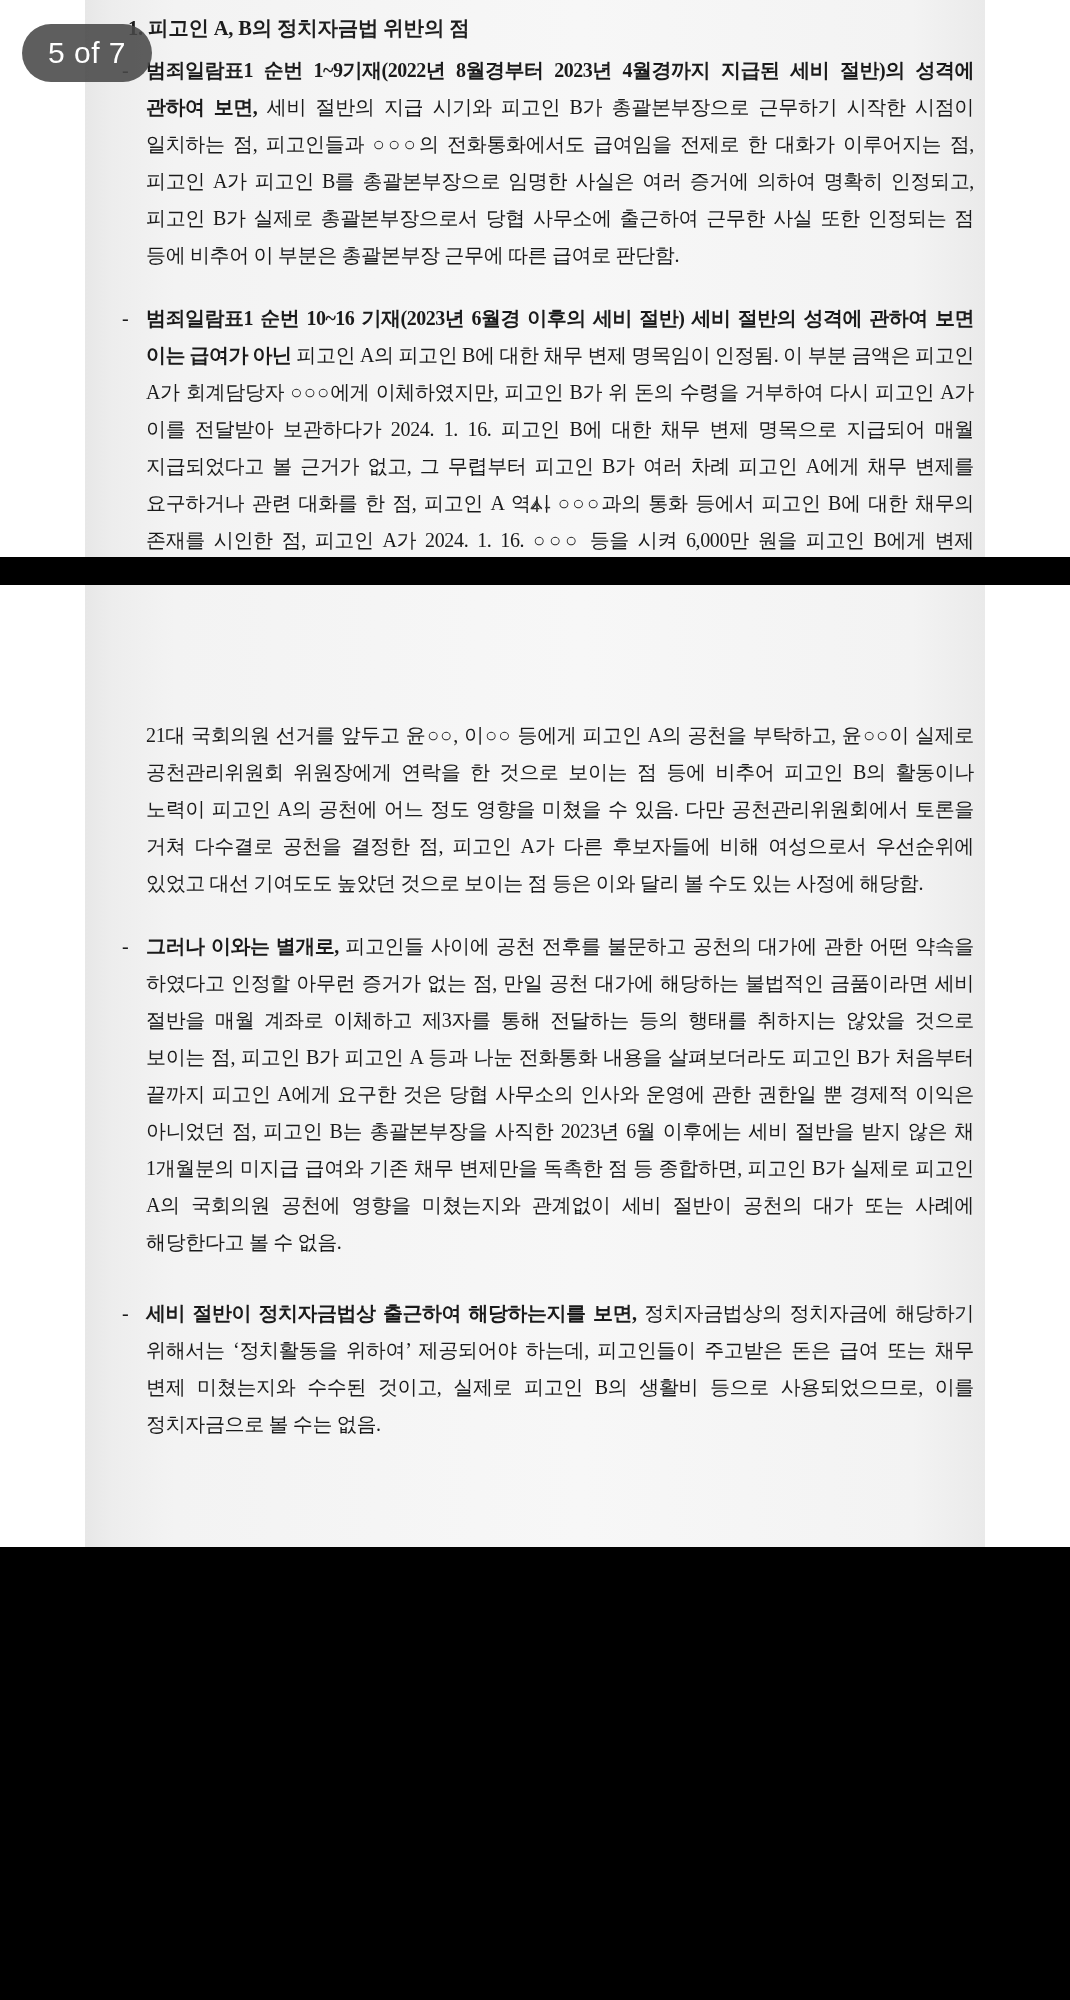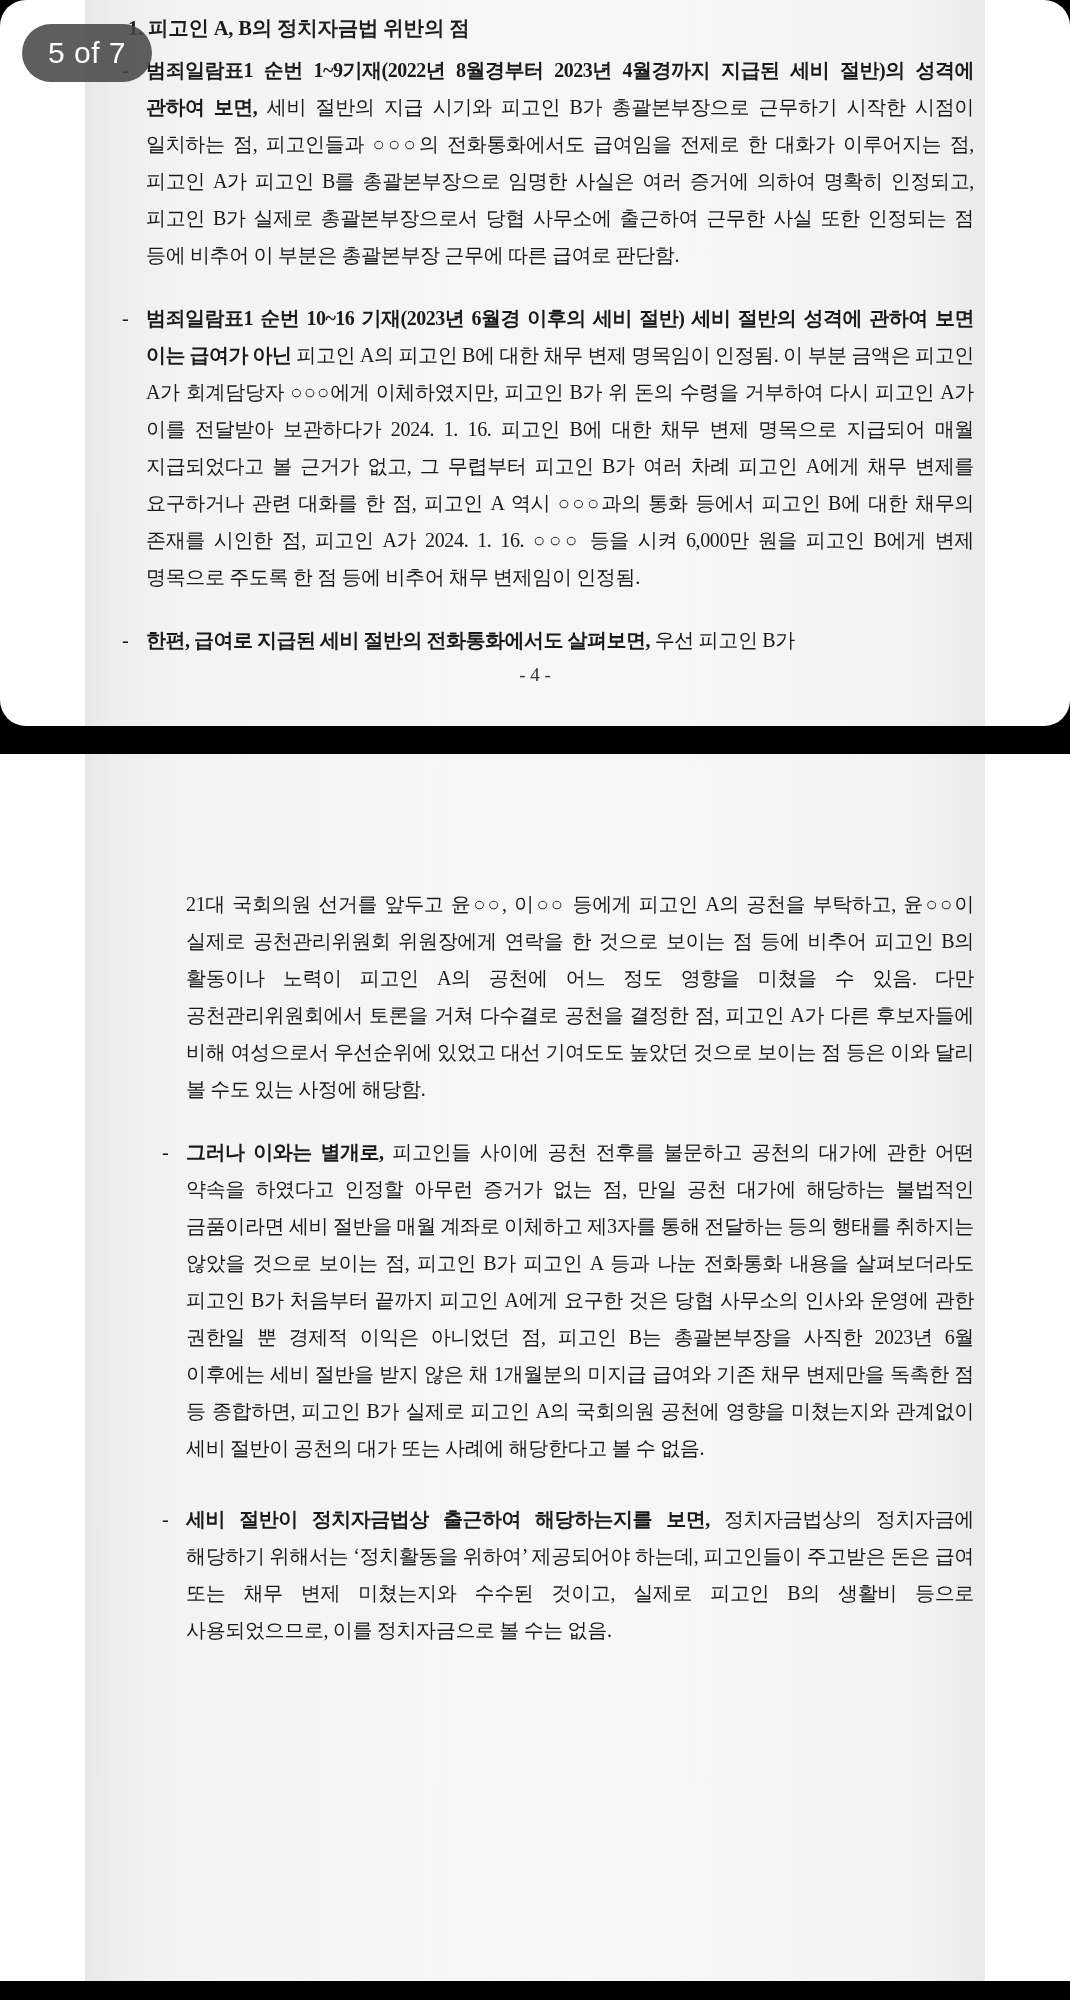--- a/index.html
+++ b/index.html
@@ -34,26 +34,26 @@
   }
 
   
   .page {
     position: relative;
     background: #ffffff;
     width: 1070px;
     box-sizing: border-box;
     overflow: hidden;
   }
-  .page-1 { height: 726px; border-radius: 26px; }
+  .page-1 { height: 557px; }
   .gap {
     height: 28px;
     background: #000000;
   }
-  .page-2 { height: 1227px; padding-left: 40px; }
+  .page-2 { height: 962px; }
 
   
   .paper {
     position: absolute;
     top: 0;
     bottom: 0;
     left: 85px;
     right: 85px;
     background: linear-gradient(90deg,#e7e7e7 0%, #ededed 3%, #f3f3f3 10%, #f7f7f7 55%, #f3f3f3 92%, #eaeaea 100%);
   }

